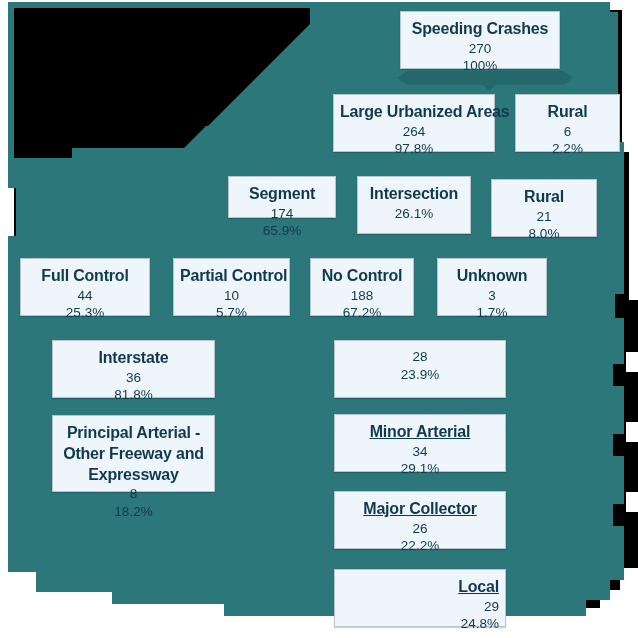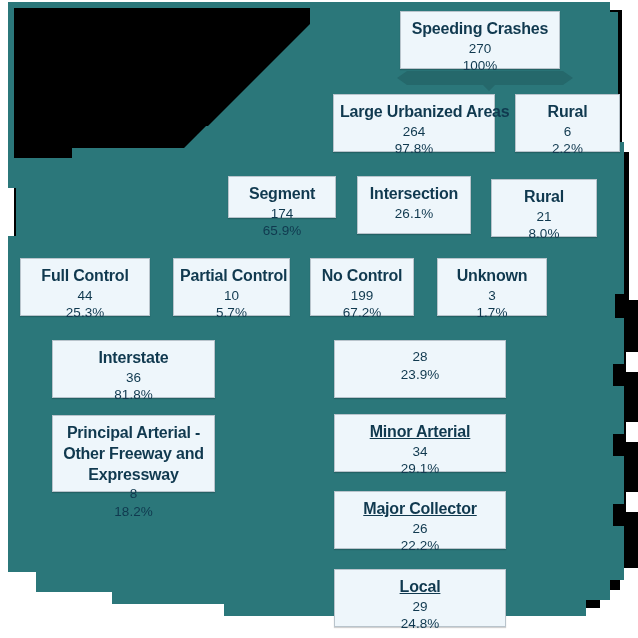--- a/index.html
+++ b/index.html
@@ -154,21 +154,21 @@
     </div>
 
     <div class="node" style="left:173px; top:258px; width:117px; height:58px;">
       <div class="n-title">Partial Control</div>
       <div class="n-count">10</div>
       <div class="n-pct">5.7%</div>
     </div>
 
     <div class="node" style="left:310px; top:258px; width:104px; height:58px;">
       <div class="n-title">No Control</div>
-      <div class="n-count">199</div>
+      <div class="n-count">188</div>
       <div class="n-pct">67.2%</div>
     </div>
 
     <div class="node" style="left:437px; top:258px; width:110px; height:58px;">
       <div class="n-title">Unknown</div>
       <div class="n-count">3</div>
       <div class="n-pct">1.7%</div>
     </div>
 
     <div class="node" style="left:52px; top:340px; width:163px; height:58px;text-align:center;">
@@ -193,20 +193,20 @@
       <div class="n-count">34</div>
       <div class="n-pct">29.1%</div>
     </div>
 
     <div class="node link" style="left:334px; top:491px; width:172px; height:58px;">
       <div class="n-title">Major Collector</div>
       <div class="n-count">26</div>
       <div class="n-pct">22.2%</div>
     </div>
 
-    <div class="node link" style="left:334px; top:569px; width:172px; height:58px;">
+    <div class="node link" style="left:334px; top:569px; width:172px; height:58px;text-align:right;">
       <div class="n-title">Local</div>
       <div class="n-count">29</div>
       <div class="n-pct">24.8%</div>
     </div>
 
   </div>
 </div>
 
 </body></html>

